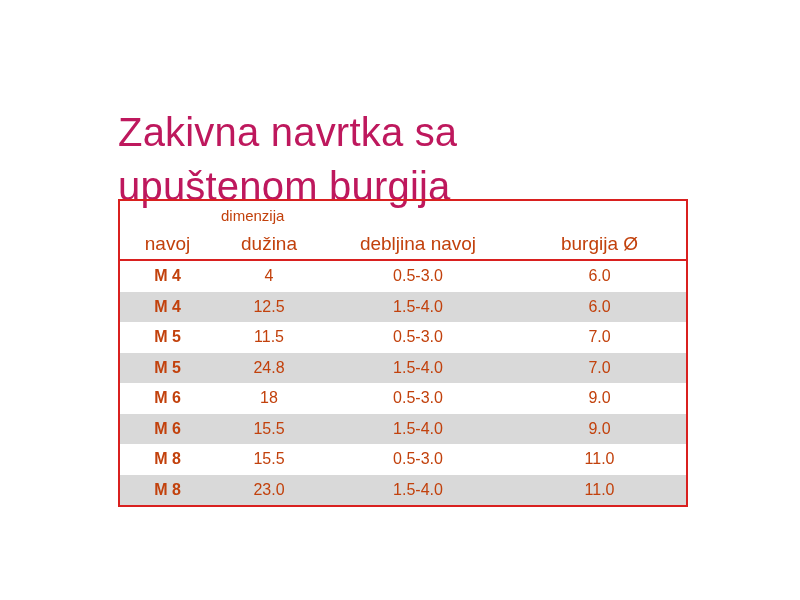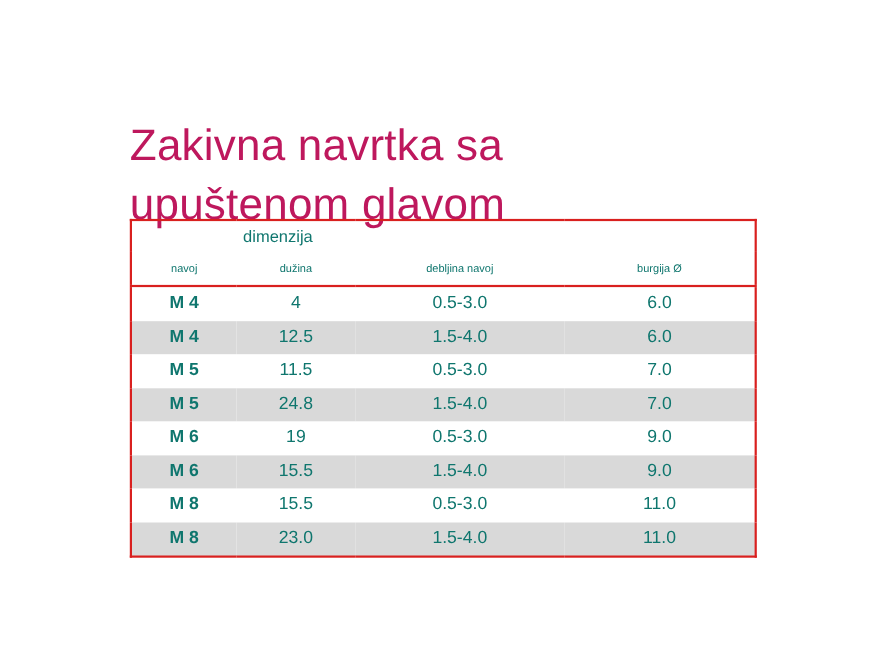--- a/index.html
+++ b/index.html
@@ -42,36 +42,36 @@
   }
   table.spec {
     border-collapse: collapse;
     width: 568px;
     table-layout: fixed;
     border: 2px solid #d9201f;
   }
   table.spec td {
     padding: 0;
     border: none;
-    color: #0f766e;
+    color: #c2410c;
     text-align: center;
     vertical-align: middle;
   }
   
   .hdr-row td {
     height: 28px;
     font-size: 15px;
   }
   .hdr-dim {
     text-align: left !important;
     padding-left: 6px !important;
   }
   .hdr-row2 td {
     height: 30px;
-    font-size: 10px;
+    font-size: 19px;
     border-bottom: 2px solid #d9201f !important;
   }
   .col1 { width: 96px; }
   .col2 { width: 108px; }
   .col3 { width: 190px; }
   .col4 { width: 174px; }
 
   .data-row td {
     height: 30.5px;
     font-size: 16px;
@@ -93,21 +93,21 @@
     font-weight: normal;
   }
 </style>
 </head>
 <body>
 
 <div class="slide">
 
   <div class="title">
     <span>Zakivna navrtka  sa</span>
-    <span class="line2">upuštenom glavom</span>
+    <span class="line2">upuštenom burgija</span>
   </div>
 
   <div class="table-wrap">
     <table class="spec">
       <colgroup>
         <col class="col1">
           <col class="col2">
           <col class="col3">
           <col class="col4">
       </colgroup>
@@ -144,21 +144,21 @@
           <td class="c-burgija">7.0</td>
         </tr>
         <tr class="data-row alt">
           <td class="c-navoj">M 5</td>
           <td class="c-duzina">24.8</td>
           <td class="c-debljina">1.5-4.0</td>
           <td class="c-burgija">7.0</td>
         </tr>
         <tr class="data-row">
           <td class="c-navoj">M 6</td>
-          <td class="c-duzina">19</td>
+          <td class="c-duzina">18</td>
           <td class="c-debljina">0.5-3.0</td>
           <td class="c-burgija">9.0</td>
         </tr>
         <tr class="data-row alt">
           <td class="c-navoj">M 6</td>
           <td class="c-duzina">15.5</td>
           <td class="c-debljina">1.5-4.0</td>
           <td class="c-burgija">9.0</td>
         </tr>
         <tr class="data-row">

